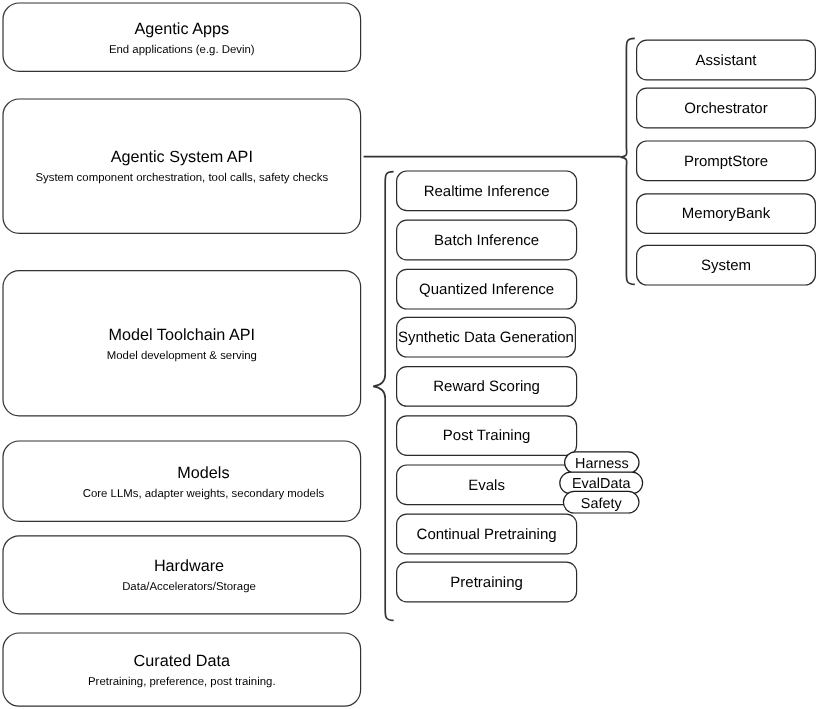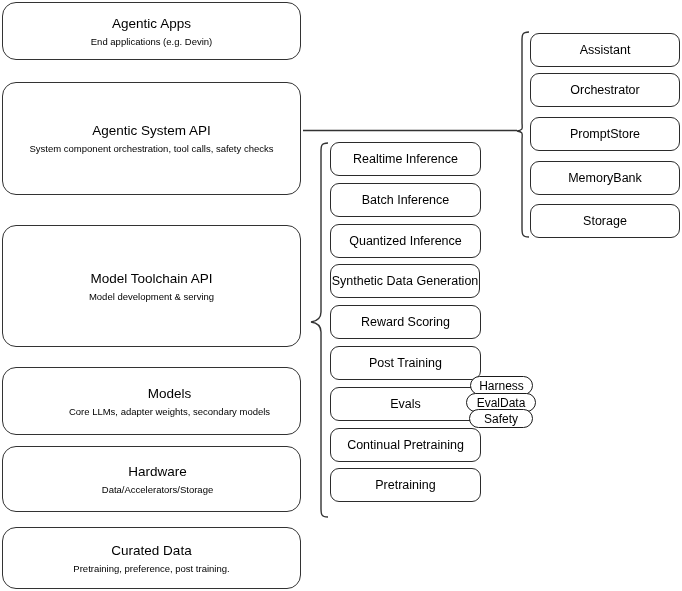--- a/index.html
+++ b/index.html
@@ -196,16 +196,16 @@
 
   <div class="box pill-box" style="left:530px; top:117px; width:150px; height:34px;">
     <div class="pill-label">PromptStore</div>
   </div>
 
   <div class="box pill-box" style="left:530px; top:161px; width:150px; height:34px;">
     <div class="pill-label">MemoryBank</div>
   </div>
 
   <div class="box pill-box" style="left:530px; top:204px; width:150px; height:34px;">
-    <div class="pill-label">Storage</div>
+    <div class="pill-label">System</div>
   </div>
 
 </div>
 
 </body></html>

